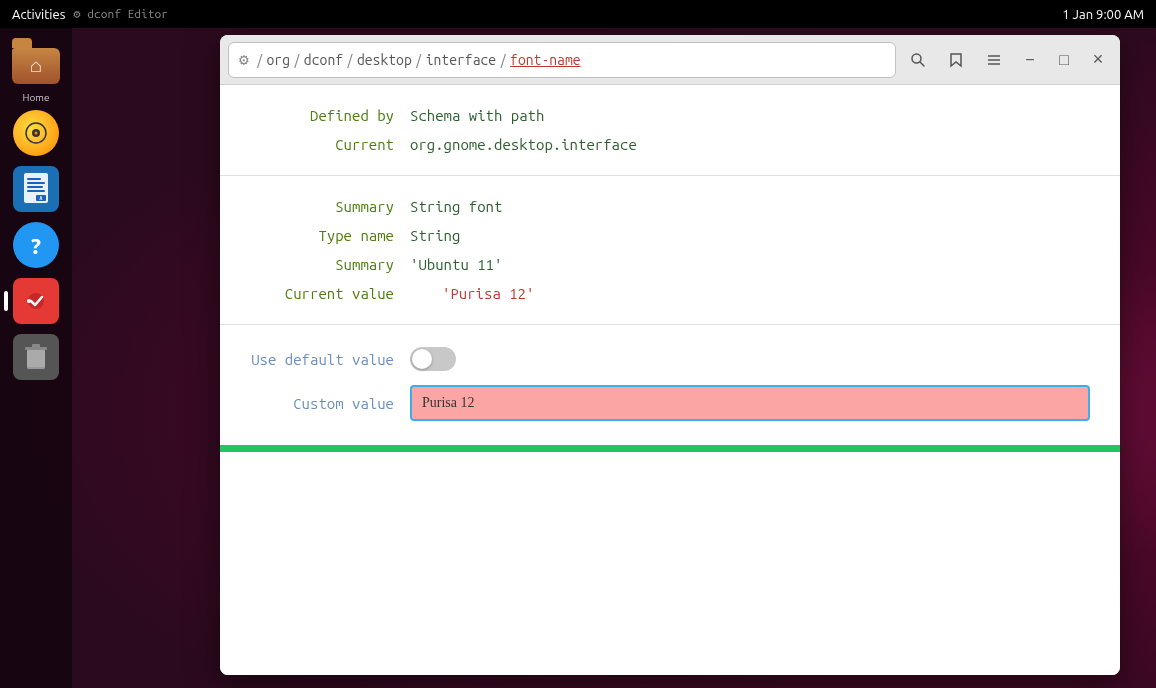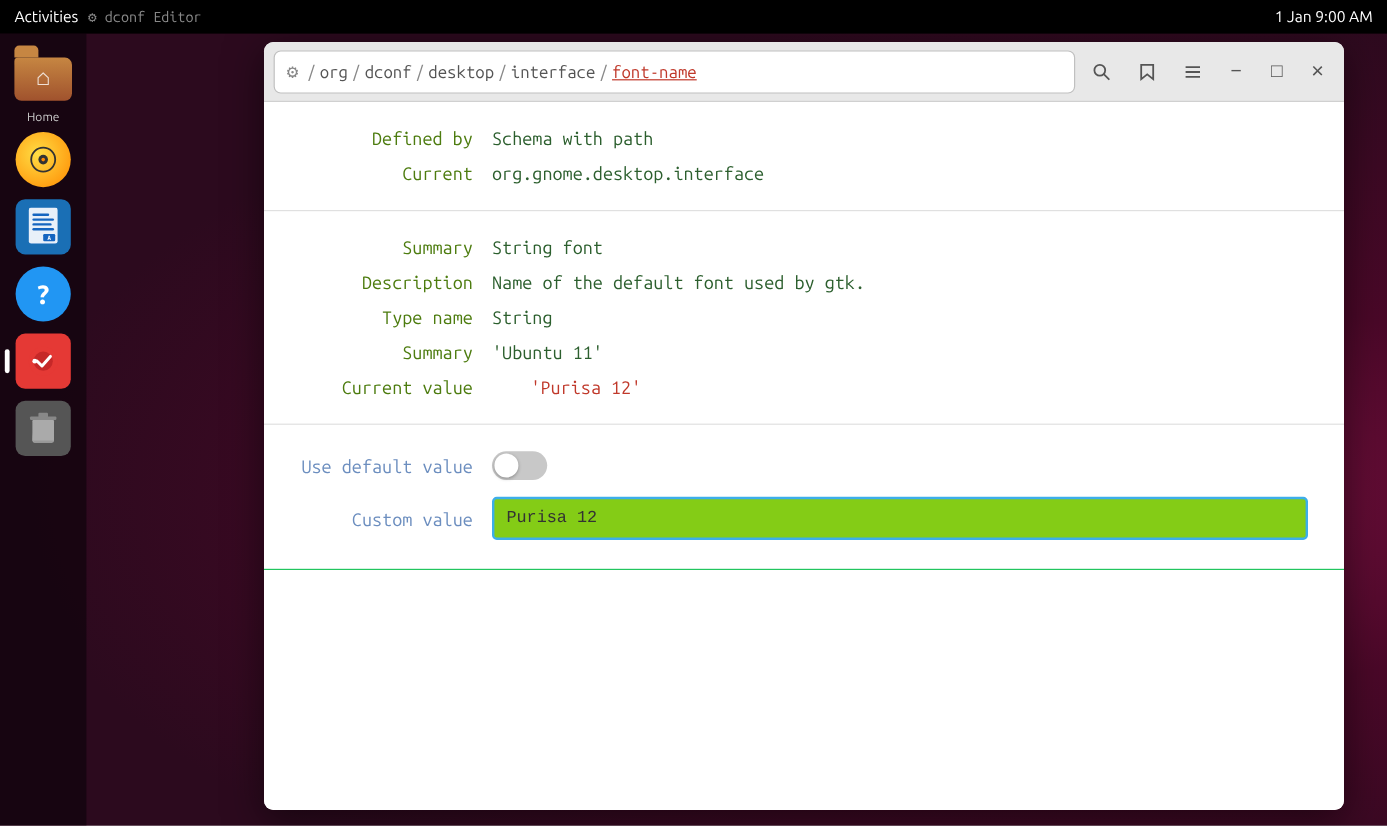--- a/index.html
+++ b/index.html
@@ -301,21 +301,21 @@
     }
 
     .info-value.orange {
       color: #c0392b;
       margin-left: 32px;
     }
 
     
     .toggle-section {
       padding: 16px 30px;
-      border-bottom: 1px solid #22c55e;
+      border-bottom: 7px solid #22c55e;
     }
 
     .toggle-row {
       display: flex;
       align-items: center;
       gap: 0;
       padding: 6px 0;
     }
 
     .toggle-label {
@@ -366,24 +366,24 @@
       gap: 0;
       padding: 8px 0;
     }
 
     .custom-value-input {
       flex: 1;
       height: 36px;
       border: 2px solid #3daee9;
       border-radius: 4px;
       padding: 0 10px;
-      font-family: Liberation Mono, monospace;
+      font-family: Liberation Serif, serif;
       font-size: 14px;
       color: #333;
-      background: #84cc16;
+      background: #fca5a5;
       outline: none;
     }
 
     
     .home-folder-icon {
       width: 48px;
       height: 48px;
       position: relative;
       cursor: pointer;
     }
@@ -553,24 +553,20 @@
         <span class="info-value">org.gnome.desktop.interface</span>
       </div>
     </div>
 
     <div class="info-section">
       <div class="info-row">
         <span class="info-label">Summary</span>
         <span class="info-value">String font</span>
       </div>
       <div class="info-row">
-        <span class="info-label">Description</span>
-        <span class="info-value">Name of the default font used by gtk.</span>
-      </div>
-      <div class="info-row">
         <span class="info-label">Type name</span>
         <span class="info-value">String</span>
       </div>
       <div class="info-row">
         <span class="info-label">Summary</span>
         <span class="info-value">'Ubuntu 11'</span>
       </div>
       <div class="info-row">
         <span class="info-label">Current value</span>
         <span class="info-value orange">'Purisa 12'</span>

